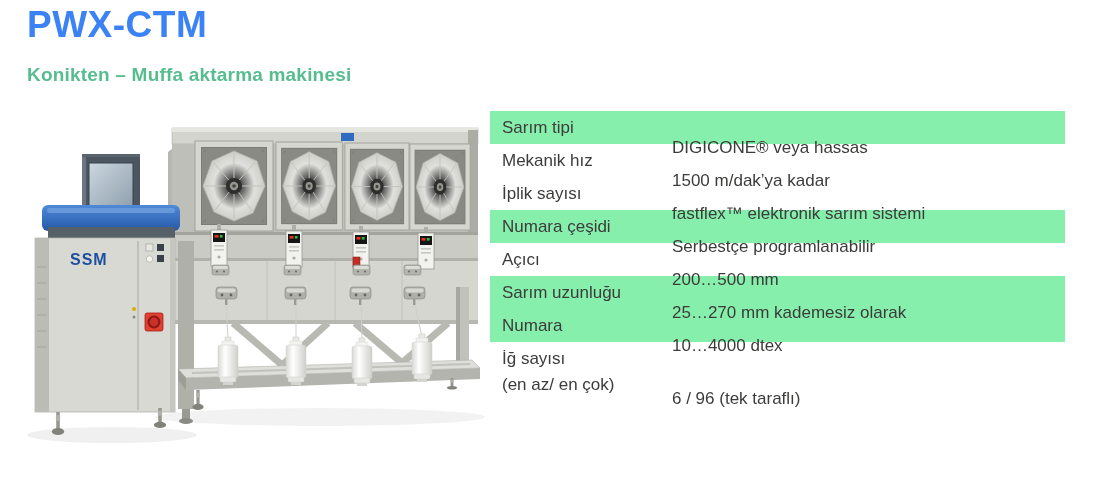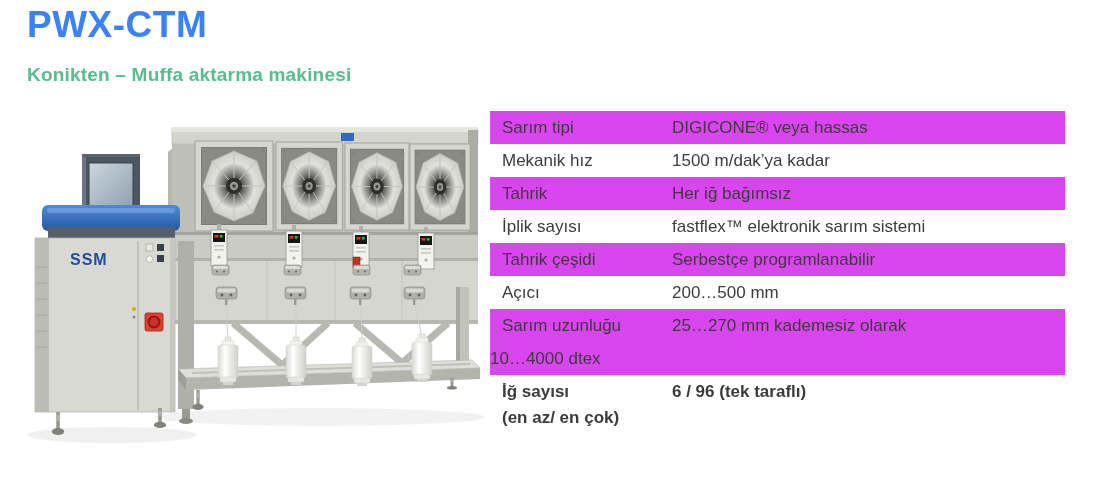--- a/index.html
+++ b/index.html
@@ -11,24 +11,24 @@
     position:absolute;left:27px;top:4px;
     font-size:37px;font-weight:bold;color:#3b82f6;letter-spacing:0.5px;
   }
   .page-subtitle{
     position:absolute;left:27px;top:64px;
     font-size:19px;font-weight:bold;color:#57bd8f;letter-spacing:0.2px;
   }
   .machine-wrap{position:absolute;left:20px;top:117px;width:470px;height:350px;}
   .spec-table{position:absolute;left:490px;top:111px;width:575px;font-size:17px;color:#3c3c3b;}
   .spec-row{display:flex;align-items:center;height:33px;}
-  .spec-row.stripe{background:#d946ef;}
-  .spec-row.tall{height:auto;min-height:56px;align-items:flex-start;padding-top:4px;font-weight:bold;}
+  .spec-row.stripe{background:#86efac;}
+  .spec-row.tall{height:auto;min-height:56px;align-items:flex-start;padding-top:4px;}
   .spec-label{width:182px;padding-left:12px;box-sizing:border-box;white-space:pre-line;line-height:26px;flex:none;}
-  .spec-value{flex:1;padding-right:24px;line-height:26px;}
+  .spec-value{flex:1;padding-right:24px;line-height:26px;margin-top:40px;}
   .italic{}
   .svg-logo{font:bold 16px "Liberation Sans", sans-serif;letter-spacing:1px;}
 </style>
 </head>
 <body>
 
 <div class="page-title">PWX-CTM</div>
 <div class="page-subtitle">Konikten – Muffa aktarma makinesi</div>
 
 <div class="machine-wrap">
@@ -242,41 +242,38 @@
 
 <div class="spec-table">
   <div class="spec-row stripe">
     <div class="spec-label">Sarım tipi</div>
     <div class="spec-value">DIGICONE® veya hassas</div>
   </div>
   <div class="spec-row">
     <div class="spec-label">Mekanik hız</div>
     <div class="spec-value">1500 m/dak’ya kadar</div>
   </div>
-  <div class="spec-row stripe">
-    <div class="spec-label">Tahrik</div>
-    <div class="spec-value">Her iğ bağımsız</div>
-  </div>
   <div class="spec-row">
     <div class="spec-label">İplik sayısı</div>
     <div class="spec-value"><span class="italic">fastflex™</span><span> elektronik sarım sistemi</span></div>
   </div>
   <div class="spec-row stripe">
-    <div class="spec-label">Tahrik çeşidi</div>
+    <div class="spec-label">Numara çeşidi</div>
     <div class="spec-value">Serbestçe programlanabilir</div>
   </div>
   <div class="spec-row">
     <div class="spec-label">Açıcı</div>
     <div class="spec-value">200…500 mm</div>
   </div>
   <div class="spec-row stripe">
     <div class="spec-label">Sarım uzunluğu</div>
     <div class="spec-value">25…270 mm kademesiz olarak</div>
   </div>
   <div class="spec-row stripe">
+    <div class="spec-label">Numara</div>
     <div class="spec-value">10…4000 dtex</div>
   </div>
   <div class="spec-row tall">
     <div class="spec-label">İğ sayısı
 (en az/ en çok)</div>
     <div class="spec-value">6 / 96 (tek taraflı)</div>
   </div>
 </div>
 
 </body></html>

